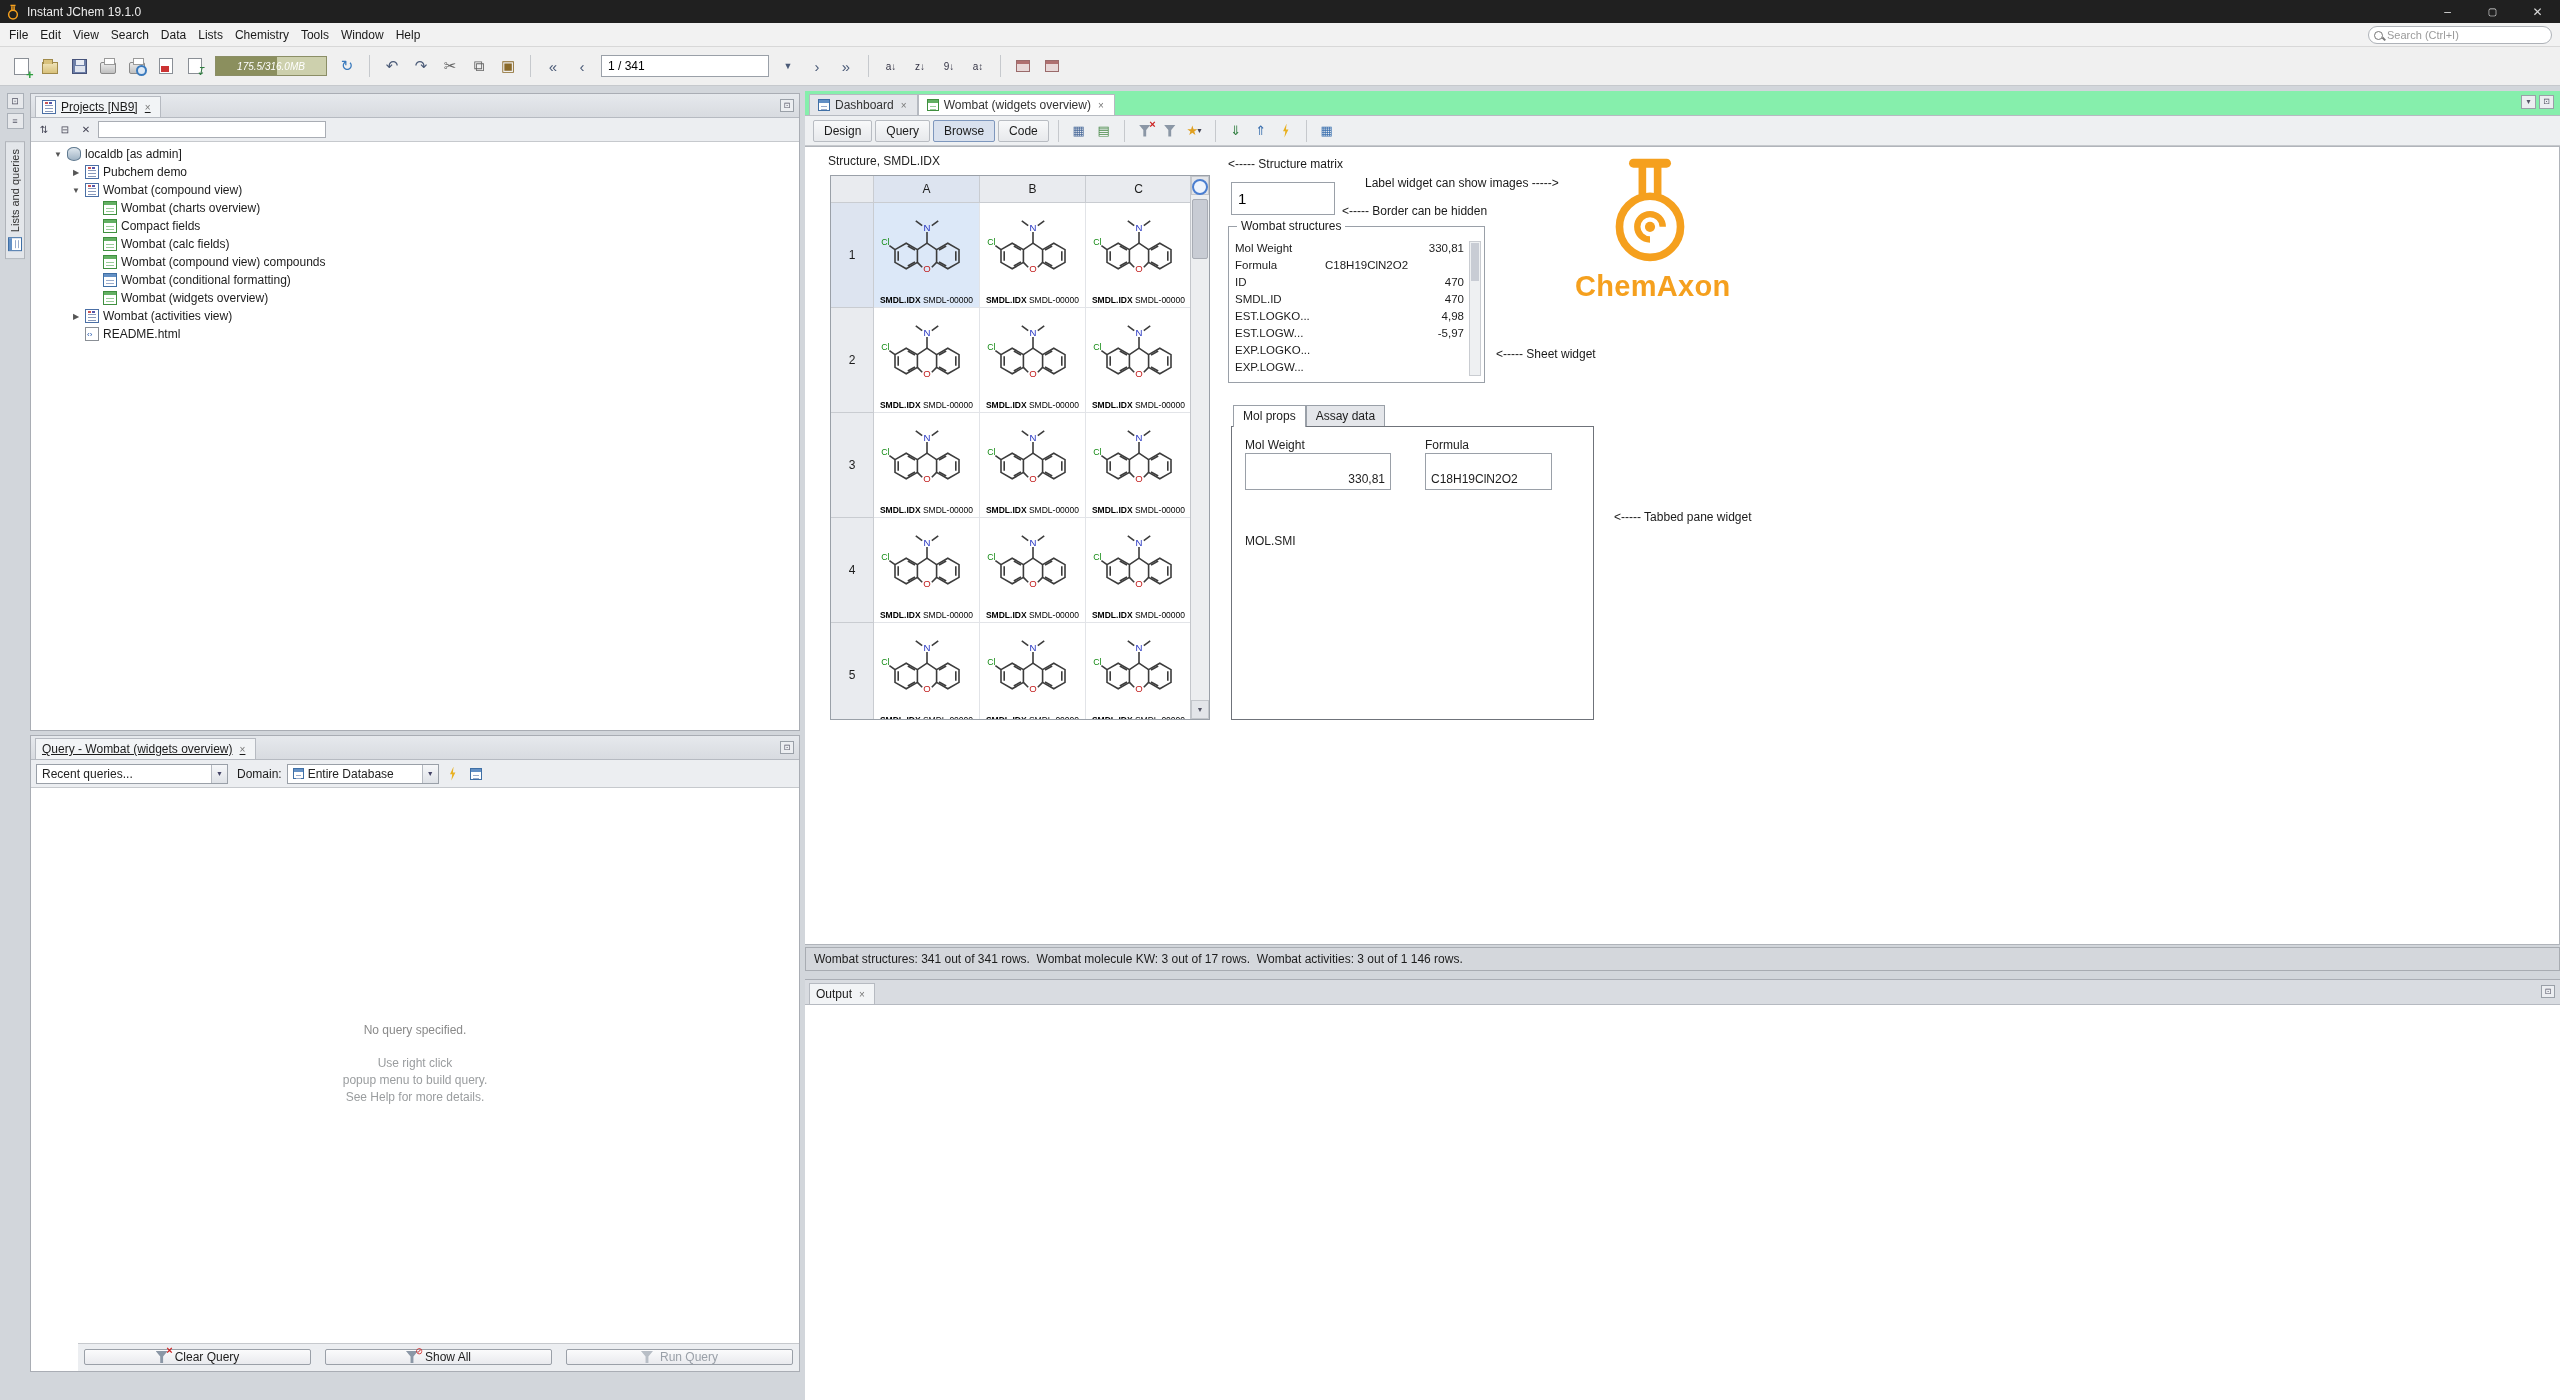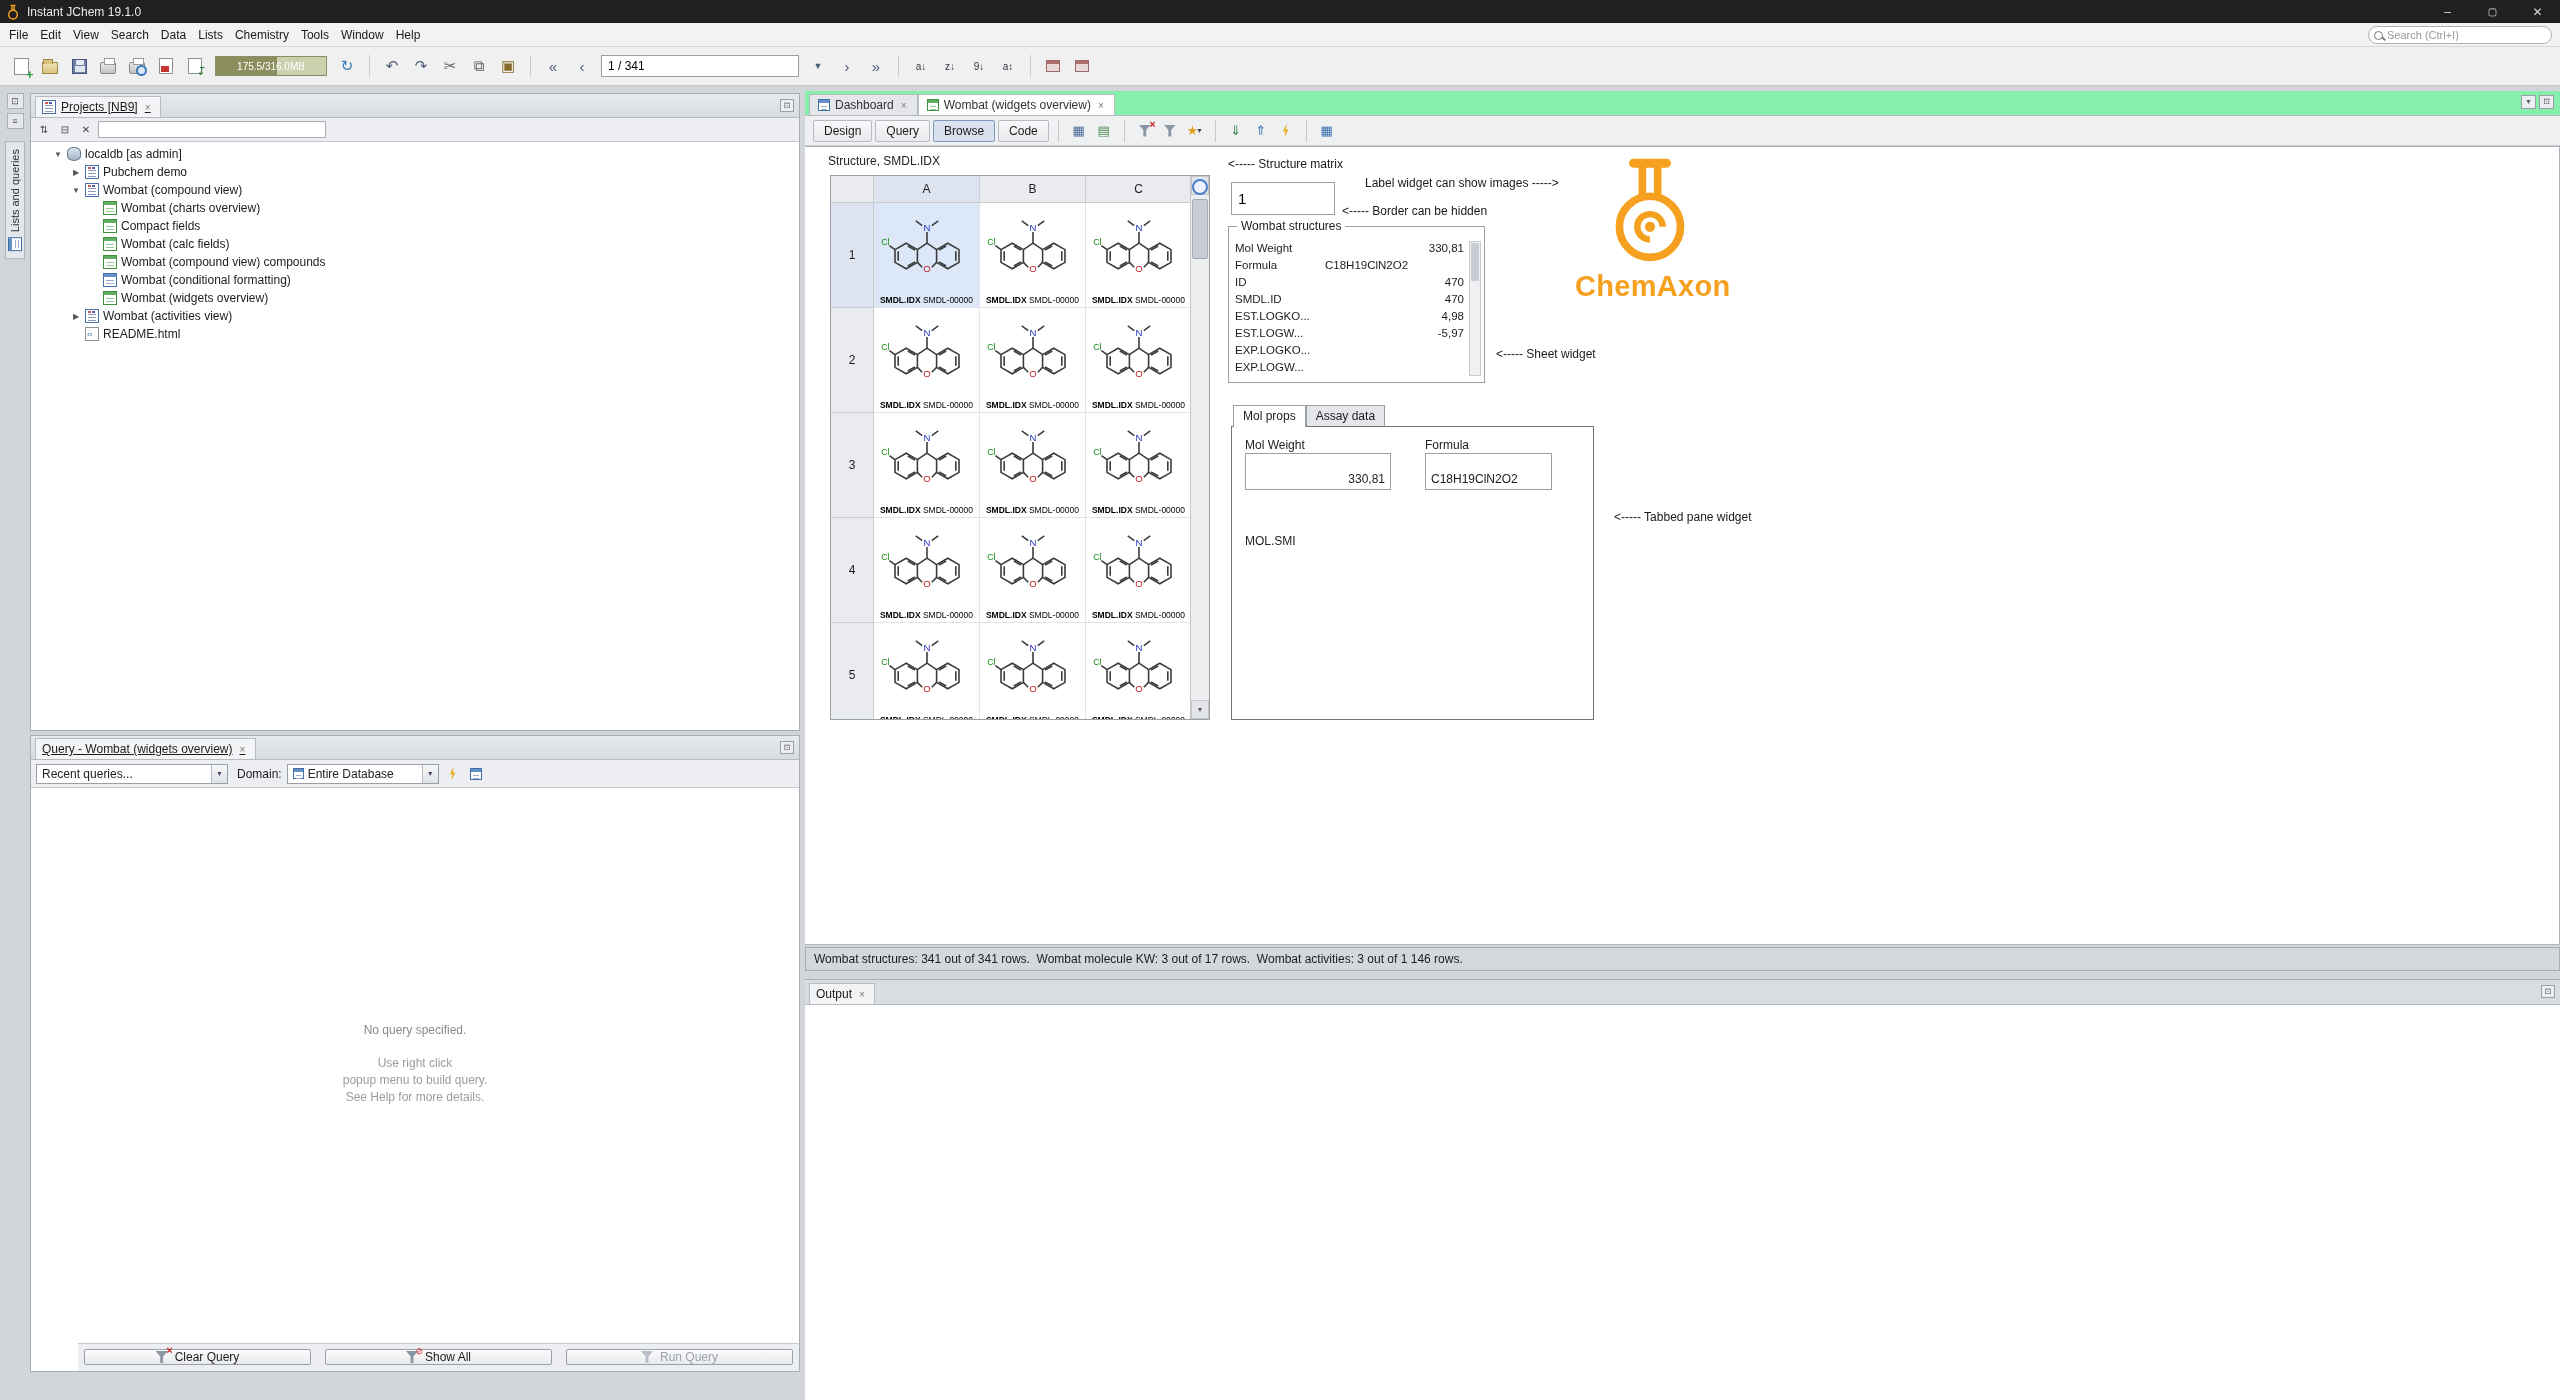--- a/index.html
+++ b/index.html
@@ -36,23 +36,23 @@
   .g-save::after{content:"";position:absolute;left:2px;bottom:1px;width:10px;height:6px;background:#dfe4ee;}
   .g-print{width:16px;height:12px;background:linear-gradient(#ececec,#bfbfbf);border:1px solid #8a8a8a;border-radius:2px;position:relative;margin-top:4px;}
   .g-print::before{content:"";position:absolute;left:3px;top:-5px;width:9px;height:5px;background:#fff;border:1px solid #9a9a9a;}
   .g-prev{position:relative;}
   .g-prev::after{content:"";position:absolute;right:-3px;bottom:-3px;width:7px;height:7px;border:2px solid #3a7abd;border-radius:50%;background:#dce8f5;}
   .g-sheet{width:14px;height:16px;background:#fff;border:1px solid #8a8f96;position:relative;}
   .g-sheet.red::after{content:"";position:absolute;left:1px;bottom:1px;width:8px;height:6px;background:#c33;}
   .g-sheet.arrow::after{content:"↧";position:absolute;right:-4px;bottom:-5px;color:#2e7e3e;font-size:11px;}
   .mem { width:112px; height:20px; background:#cdd0ad; border:1px solid #8b8e66; position:relative; margin:0 4px; flex:none; }
   .mem .fill { position:absolute; left:0; top:0; bottom:0; width:55%; background:linear-gradient(#a0a472,#83875а) #8b8f5e; background:#8b8f5e; }
-  .mem .txt { position:absolute; inset:0; display:flex; align-items:center; justify-content:center; font-size:10px; color:#fff; }
+  .mem .txt { position:absolute; inset:0; display:flex; align-items:center; justify-content:center; font-size:10px; color:#fff;font-style:italic; }
   .glyph { font-size:15px; }
-  .navfield { width:198px; height:22px; border:1px solid #9aa0a8; background:#fff; font-size:12px; padding:0 6px; margin:0 3px; }
+  .navfield { width:168px; height:22px; border:1px solid #9aa0a8; background:#fff; font-size:12px; padding:0 6px; margin:0 3px; }
   .sorttxt::before{ font-size:10px; color:#334; }
   .s1::before{content:"a↓";} .s2::before{content:"z↓";} .s3::before{content:"9↓";} .s4::before{content:"a↕";}
   .winico{ width:14px; height:12px; border:1px solid #9a6a6a; background:#e8d8d8; position:relative; }
   .winico::before{content:"";position:absolute;left:0;right:0;top:0;height:3px;background:#b07070;}
 
   
   .workspace { flex:1; display:flex; background:#d2d6db; min-height:0; }
 
   .leftstrip { width:30px; flex:none; padding-top:7px; display:flex; flex-direction:column; align-items:center; gap:4px; }
   .stripbtn { width:17px; height:16px; border:1px solid #aab0b8; background:#e6e8eb; font-size:9px; color:#556; display:flex; align-items:center; justify-content:center; }

